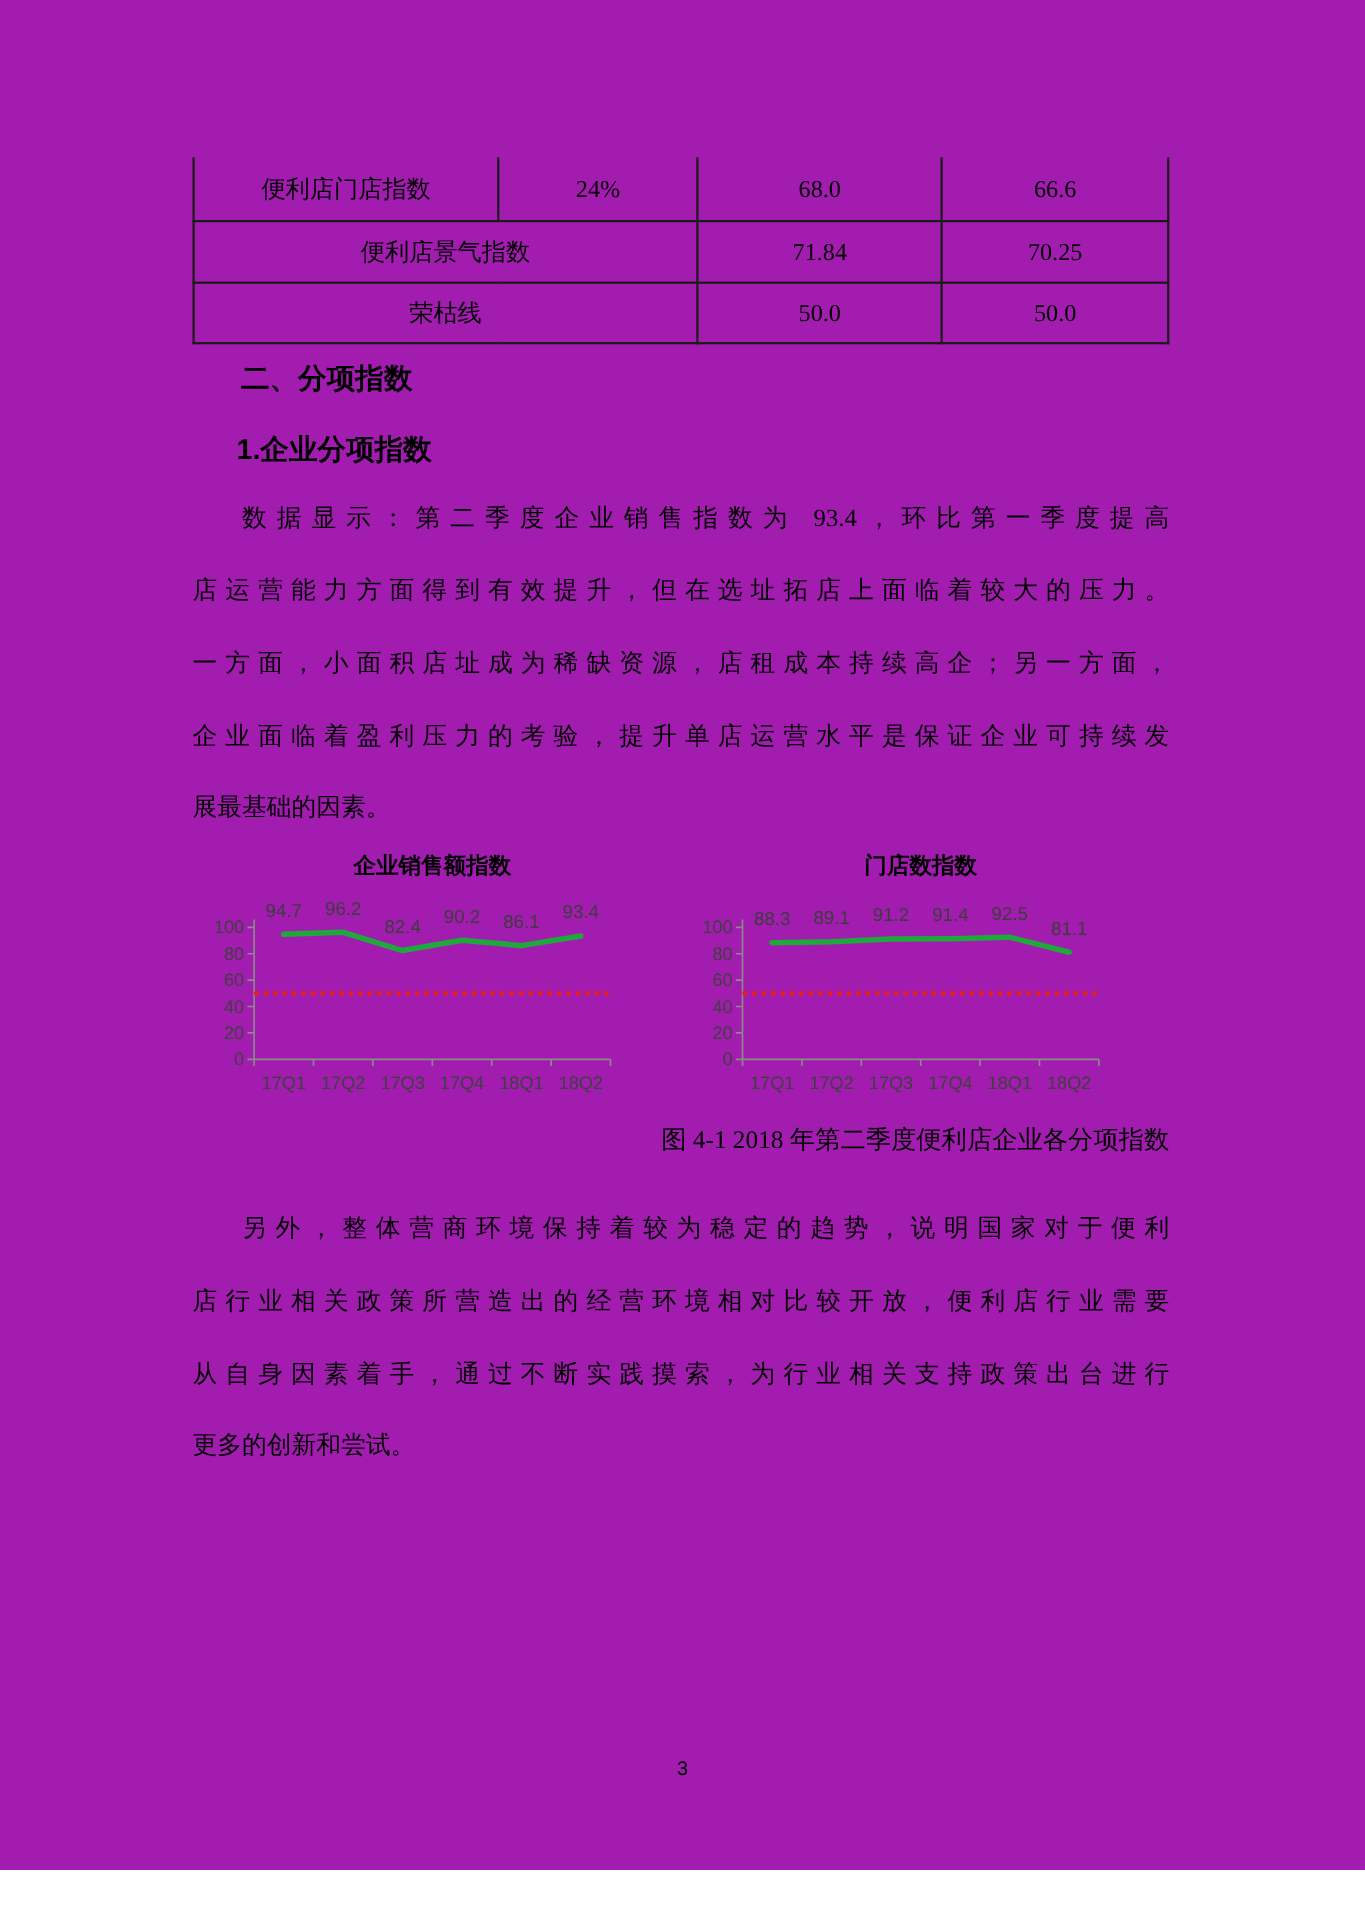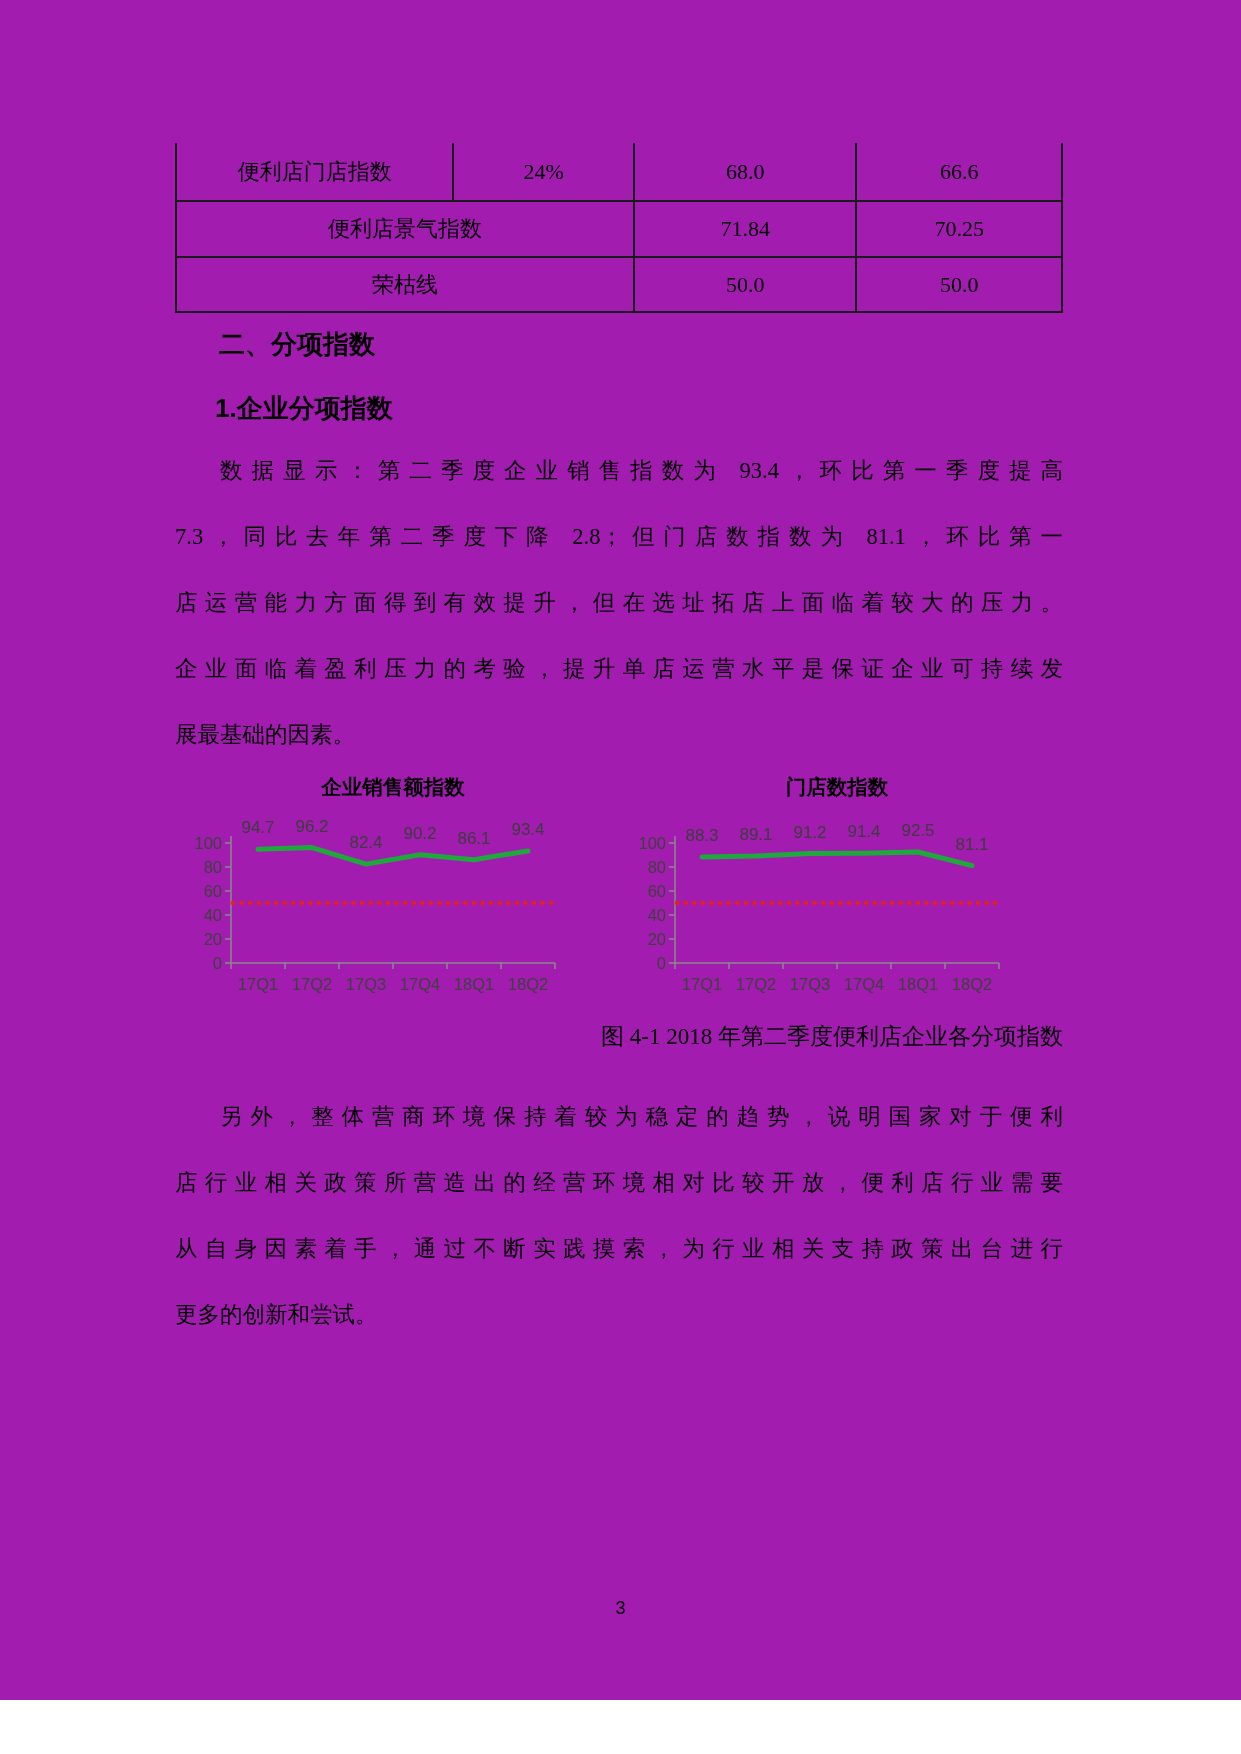--- a/index.html
+++ b/index.html
@@ -34,21 +34,21 @@
   .h-sub{margin-top:26px;padding-left:40px;}
   
   .para{margin-top:11px;}
   .para2{margin-top:30px;}
   .para-line{
     height:66px;line-height:66px;font-size:22.5px;
     text-align:justify;text-align-last:justify;
     overflow:hidden;
   }
   .para-line.first{text-indent:45px;}
-  .para-line.last{text-align-last:left;}
+  .para-line.last{text-align-last:left;font-family:Liberation Mono, monospace;}
   
   .charts{display:flex;flex-direction:row;height:248px;text-decoration:underline;}
   .chart{margin:0;padding:0;width:444px;height:248px;}
   .c-title{font:bold 20.5px "Liberation Sans","DejaVu Sans",sans-serif;fill:#000;}
   .c-tick{font:16.5px "Liberation Sans","DejaVu Sans",sans-serif;fill:#404040;}
   .c-label{font:17px "Liberation Sans","DejaVu Sans",sans-serif;fill:#3d3d3d;}
   .axis{stroke:#8a8a8a;stroke-width:1.5;}
   
   .caption{
     margin-top:4px;height:34px;line-height:34px;
@@ -91,22 +91,22 @@
           <td>50.0</td>
         </tr>
       </tbody>
     </table>
 
     <div class="h-sec">二、分项指数</div>
     <div class="h-sub">1.企业分项指数</div>
 
     <div class="para">
       <div class="para-line first">数据显示：第二季度企业销售指数为 93.4，环比第一季度提高</div>
-      <div class="para-line">7.3，同比去年第二季度下降 2.8；但门店数指数为 81.1，环比第一</div>
       <div class="para-line">店运营能力方面得到有效提升，但在选址拓店上面临着较大的压力。</div>
+      <div class="para-line">一方面，小面积店址成为稀缺资源，店租成本持续高企；另一方面，</div>
       <div class="para-line">企业面临着盈利压力的考验，提升单店运营水平是保证企业可持续发</div>
       <div class="para-line last">展最基础的因素。</div>
     </div>
 
     <div class="charts">
       <figure class="chart"><svg viewBox="0 0 444 248" width="444" height="248">
             <text x="218" y="26" text-anchor="middle" class="c-title">企业销售额指数</text>
             <line x1="56" y1="68" x2="56" y2="195" class="axis"></line>
             <line x1="56" y1="195" x2="380" y2="195" class="axis"></line>
             <line x1="50" y1="195" x2="56" y2="195" class="axis"></line>

